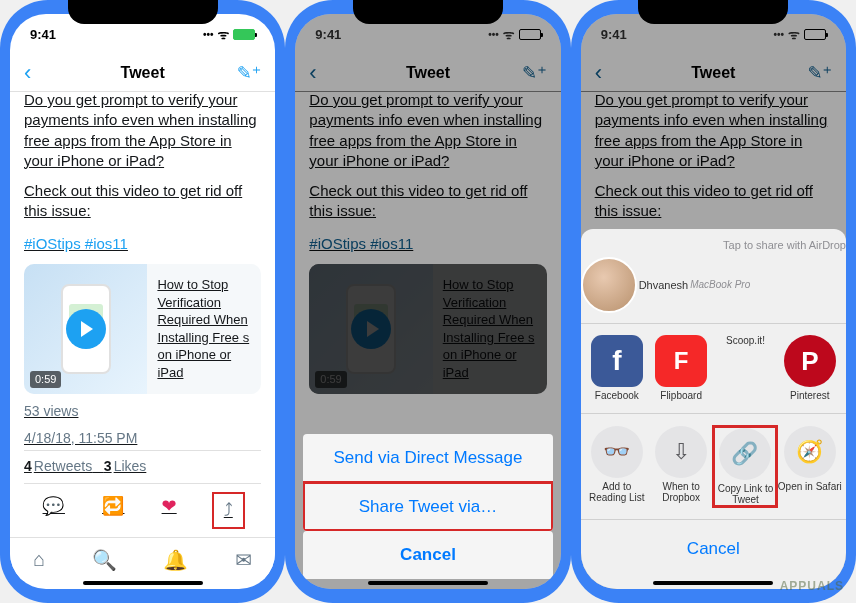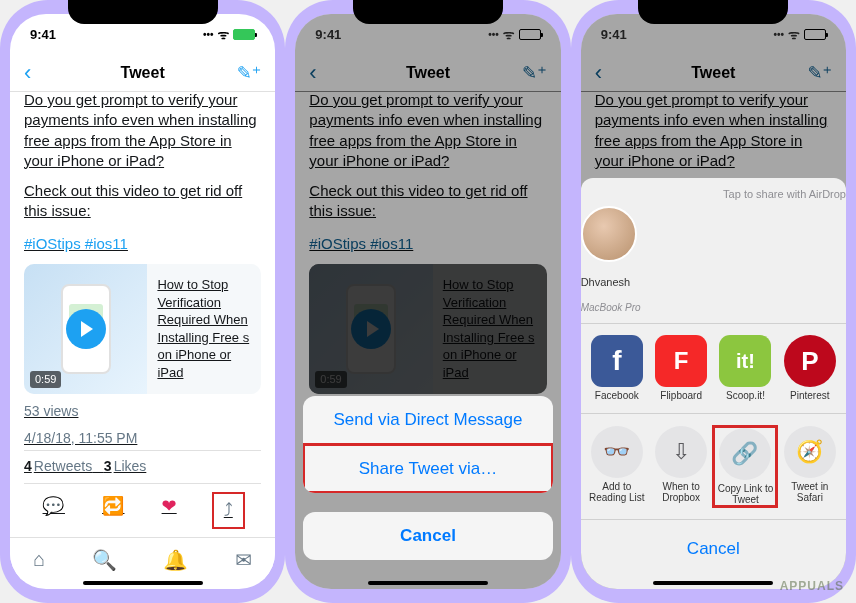--- a/index.html
+++ b/index.html
@@ -1,18 +1,18 @@
 <!DOCTYPE html>
 <html><head>
 <meta charset="utf-8">
 <style>
   * { box-sizing: border-box; margin: 0; padding: 0; }
   body { font-family: -apple-system, Helvetica, Arial, sans-serif; background: #f0f0f0; width: 856px; height: 603px; overflow: hidden; }
   .wrap { display: flex; gap: 0; width: 856px; height: 603px; position: relative; }
-  .phone { flex: 1; height: 603px; background: #c4b5fd; border-radius: 48px; padding: 14px 10px; position: relative; }
+  .phone { flex: 1; height: 603px; background: #3b82f6; border-radius: 48px; padding: 14px 10px; position: relative; }
   .screen { background: #fff; width: 100%; height: 100%; border-radius: 36px; overflow: hidden; position: relative; }
   .notch { position: absolute; top: 0; left: 50%; transform: translateX(-50%); width: 150px; height: 24px; background: #000; border-radius: 0 0 16px 16px; z-index: 20; }
   .statusbar { height: 40px; display: flex; justify-content: space-between; align-items: center; padding: 0 20px; font-size: 13px; font-weight: 600; }
   .statusbar .right { display: flex; gap: 4px; align-items: center; }
   .battery { width: 22px; height: 11px; border: 1px solid #000; border-radius: 2px; position: relative; }
   .battery::after { content: ''; position: absolute; right: -3px; top: 3px; width: 2px; height: 4px; background: #000; border-radius: 0 1px 1px 0; }
   .battery.green { border-color: #34c759; background: #34c759; }
   .signal { font-size: 10px; }
   .navbar { height: 38px; display: flex; align-items: center; justify-content: space-between; padding: 0 14px; border-bottom: 0.5px solid #e0e0e0; }
   .navbar .title { position: absolute; left: 0; right: 0; text-align: center; font-weight: 700; font-size: 16px; pointer-events: none; }
@@ -40,29 +40,29 @@
   .reply-box { margin: 10px 14px; background: #e6ecf0; border-radius: 18px; padding: 8px 14px; color: #657786; font-size: 14px; }
   .tabbar { position: absolute; bottom: 8px; left: 0; right: 0; height: 44px; display: flex; justify-content: space-around; align-items: center; border-top: 0.5px solid #e0e0e0; background:#fff; }
   .tabbar .tab { color: #657786; font-size: 20px; }
   .tabbar .tab.active { color: #1da1f2; }
   .home-indicator { position: absolute; bottom: 4px; left: 50%; transform: translateX(-50%); width: 120px; height: 4px; background: #000; border-radius: 3px; z-index:100;}
 
   .dim .screen::after { content: ''; position: absolute; inset: 0; background: rgba(0,0,0,0.35); z-index: 5; }
   .dim .navbar, .dim .content, .dim .video-card { filter: brightness(0.6); }
 
   .action-sheet { position: absolute; left: 8px; right: 8px; bottom: 10px; z-index: 30; }
-  .action-sheet .group { background: rgba(248,248,248,0.96); border-radius: 12px; overflow: hidden; margin-bottom: 19px; }
+  .action-sheet .group { background: rgba(248,248,248,0.96); border-radius: 4px; overflow: hidden; margin-bottom: 0; }
   .action-sheet .item { text-align: center; padding: 14px; font-size: 17px; color: #007aff; border-top: 0.5px solid #d0d0d0; }
   .action-sheet .item:first-child { border-top: none; }
   .action-sheet .item.bold { font-weight: 600; }
   .action-sheet .highlight { outline: 3px solid #d62828; outline-offset: -2px; }
 
   .share-sheet { position: absolute; left: 0; right: 0; bottom: 0; z-index: 30; background: #f0f0f0; border-radius: 12px 12px 0 0; padding: 10px 0 30px; }
   .share-sheet .airdrop-row { text-align: right; font-size: 11px; color: #8e8e93; padding-bottom: 6px; }
-  .airdrop-contact { display:flex; flex-direction:column; gap:14px; margin-bottom: 10px; }
+  .airdrop-contact { display:flex; flex-direction:row; align-items:center; gap:2px; margin-bottom: 10px; }
   .avatar-circle { width: 56px; height: 56px; border-radius: 50%; border: 2px solid #fff; background: radial-gradient(circle at 40% 35%, #e8c9b0, #b8916d); }
   .airdrop-contact .name { font-size: 11px; color: #333; }
   .airdrop-contact .sub { font-size: 10px; color: #8e8e93; font-style: italic; }
   .divider { height: 0.5px; background: #d0d0d0; margin: 6px 0; }
   .share-row { display: flex; justify-content: space-around; padding: 6px 4px; }
   .share-item { display: flex; flex-direction: column; align-items: center; gap: 3px; width: 64px; }
   .share-item .label { font-size: 10px; color: #333; text-align: center; line-height: 1.1; }
   .app-icon { width: 52px; height: 52px; border-radius: 11px; display:flex;align-items:center;justify-content:center;font-weight:700;color:#fff;font-size:18px; }
   .fb { background: #3b5998; font-size: 28px; }
   .flip { background: #f52828; font-size: 24px; }
@@ -206,21 +206,20 @@
         <div class="share-row">
           <div class="share-item">
             <div class="app-icon fb">f</div>
             <span class="label">Facebook</span>
           </div>
           <div class="share-item">
             <div class="app-icon flip">F</div>
             <span class="label">Flipboard</span>
           </div>
           <div class="share-item">
-            <div class="app-icon scoop">it!</div>
             <span class="label">Scoop.it!</span>
           </div>
           <div class="share-item">
             <div class="app-icon pin">P</div>
             <span class="label">Pinterest</span>
           </div>
         </div>
         <div class="divider"></div>
         <div class="share-row">
           <div class="share-item">
@@ -230,21 +229,21 @@
           <div class="share-item">
             <div class="circle-icon">⇩</div>
             <span class="label">When to Dropbox</span>
           </div>
           <div class="share-item highlight">
             <div class="circle-icon">🔗</div>
             <span class="label">Copy Link to Tweet</span>
           </div>
           <div class="share-item">
             <div class="circle-icon">🧭</div>
-            <span class="label">Tweet in Safari</span>
+            <span class="label">Open in Safari</span>
           </div>
         </div>
         <div class="divider"></div>
         <div class="cancel-bar">Cancel</div>
       </div>
       <div class="home-indicator"></div>
     </div>
   </div>
 
   <div class="watermark">APPUALS</div>

